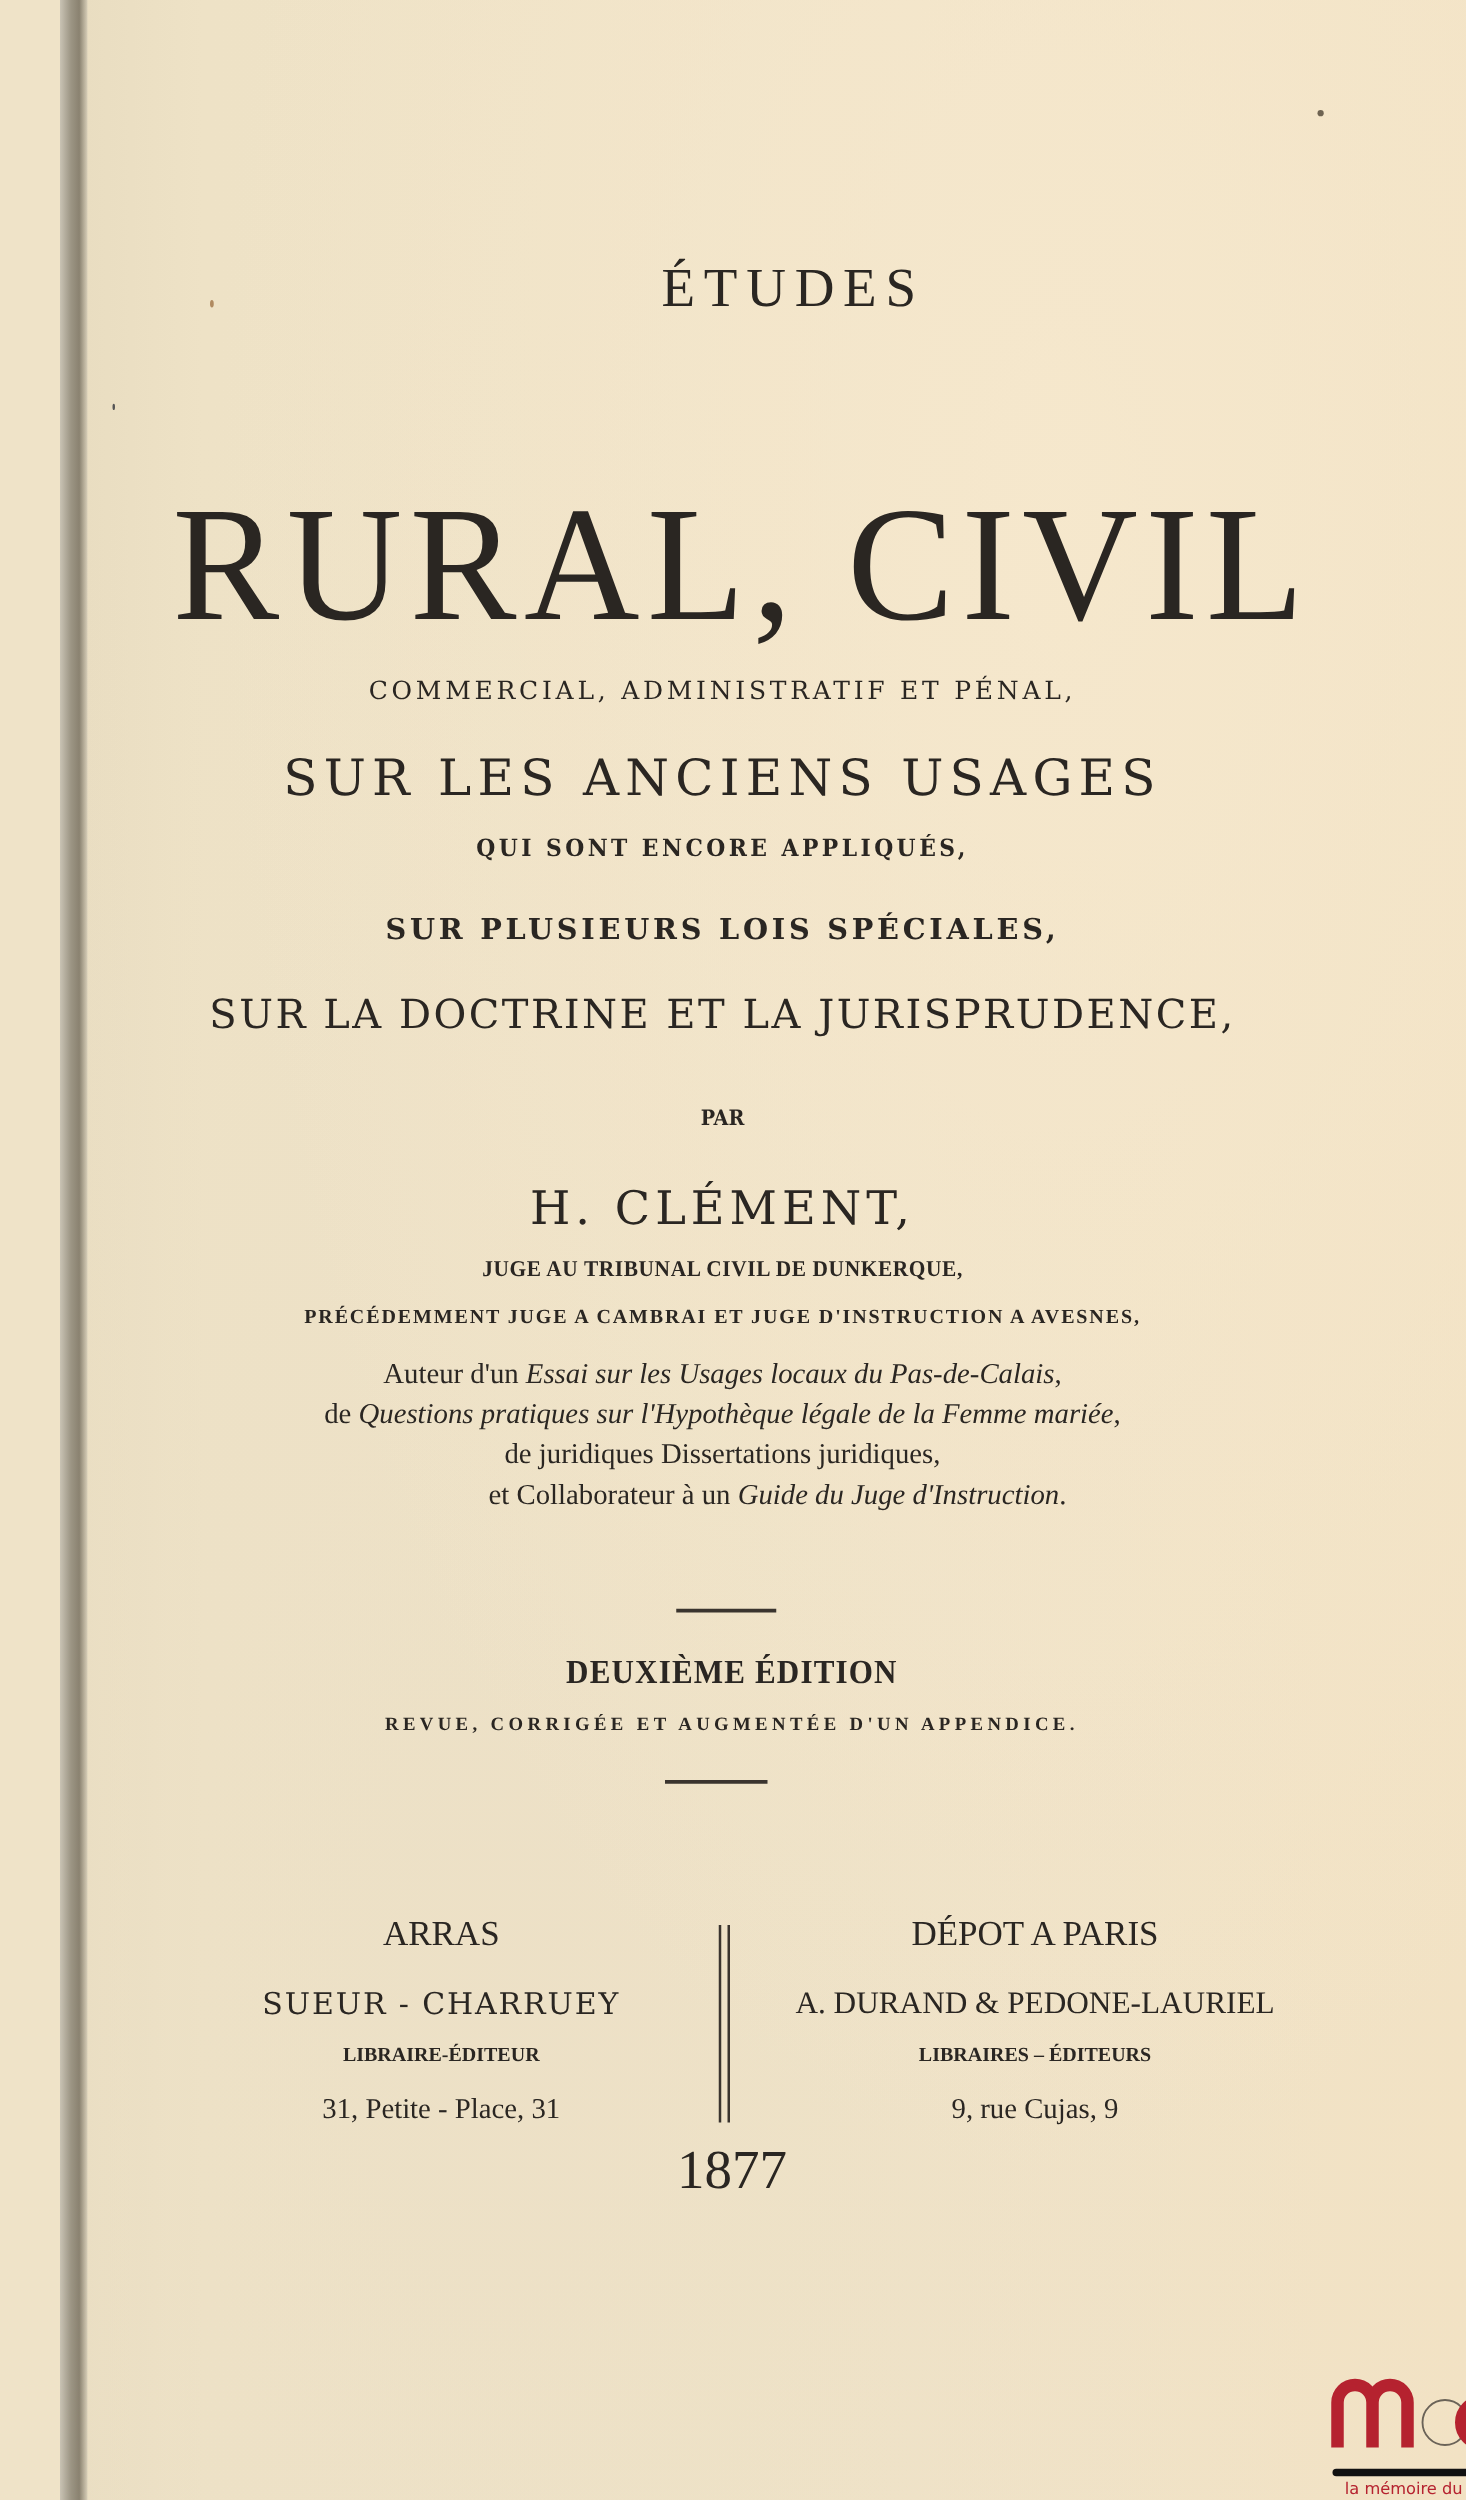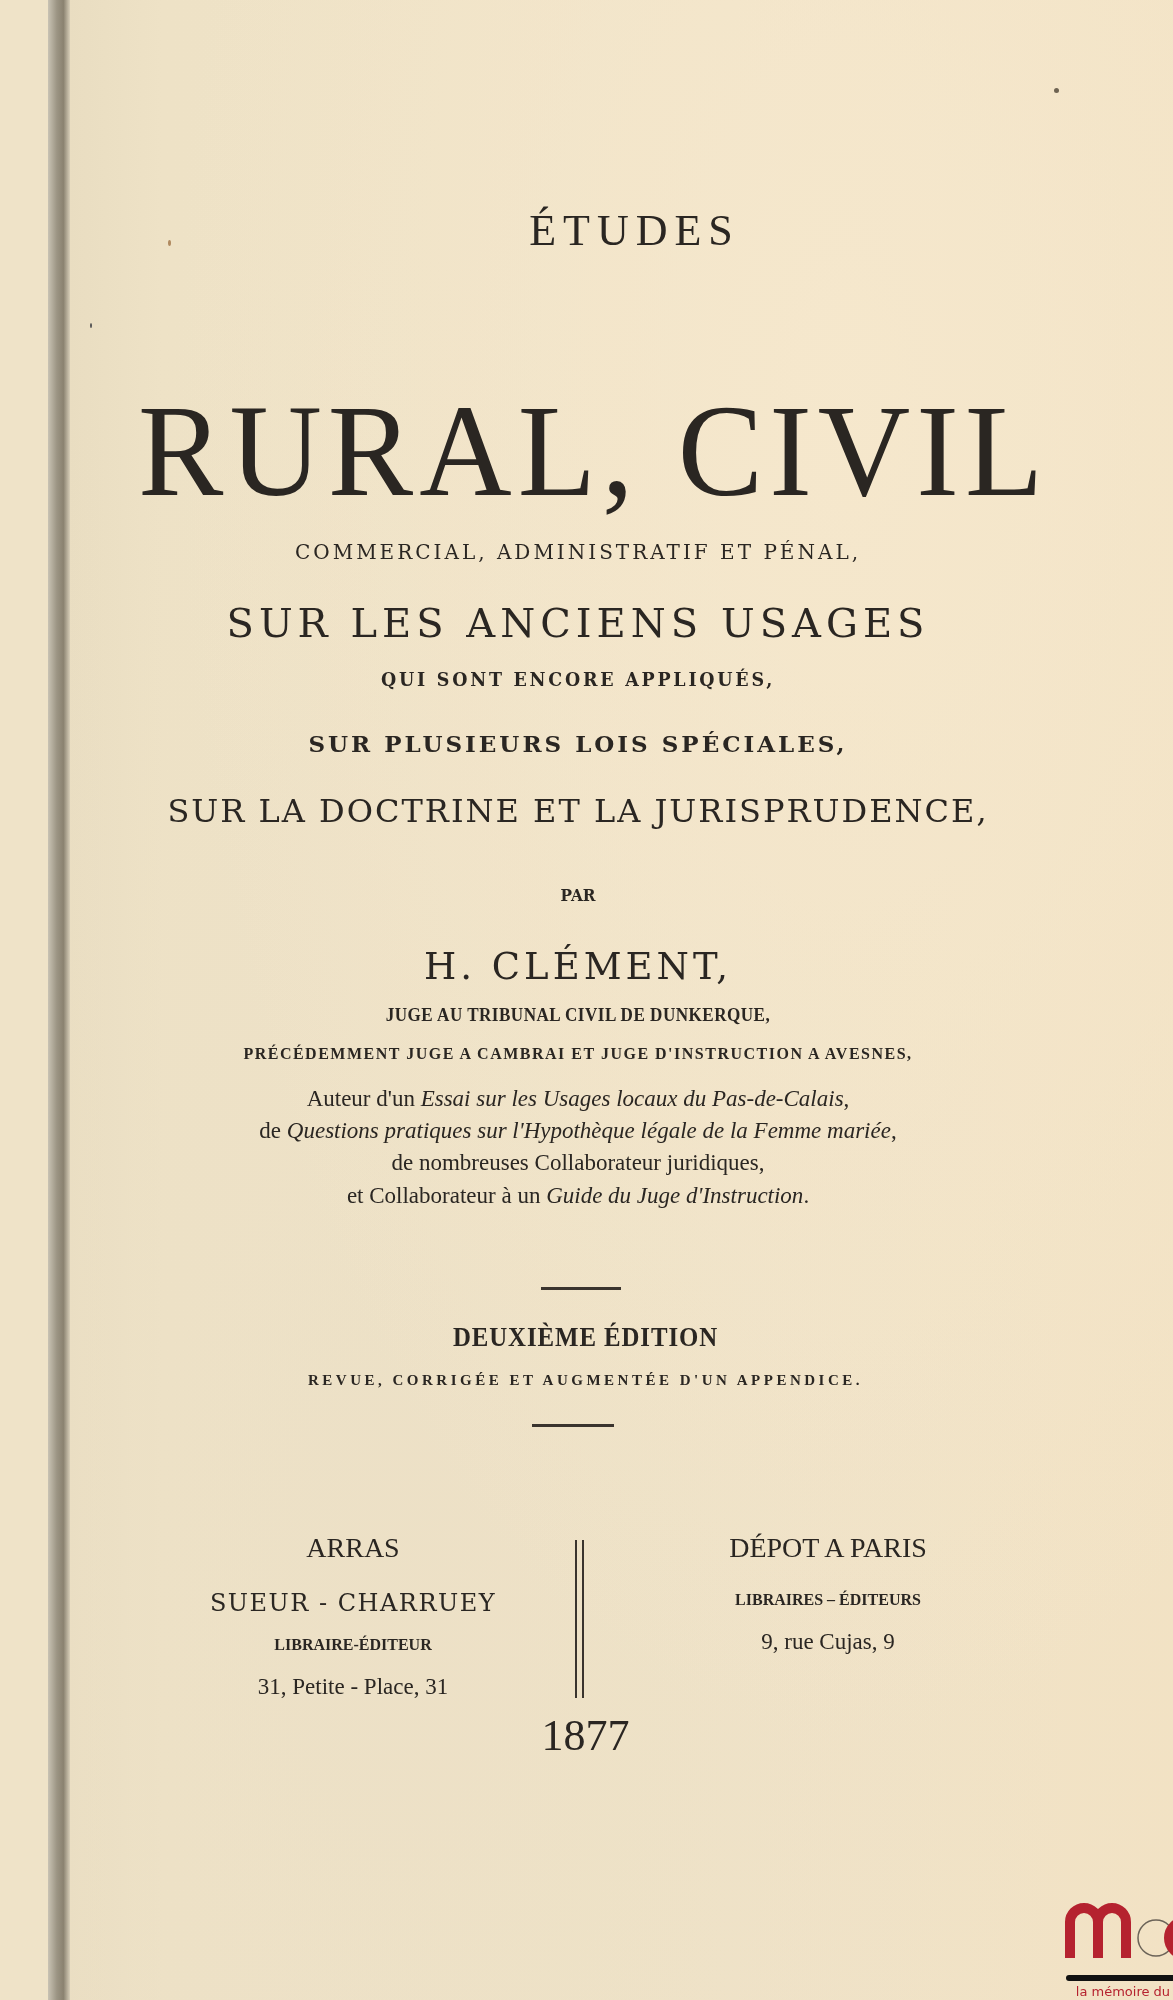--- a/index.html
+++ b/index.html
@@ -38,21 +38,21 @@
   .t-doctrine { top: 792px; left: 0; width: 1060px; font-size: 32px; letter-spacing: 2px; font-family: "DejaVu Serif", serif; }
   .t-par { top: 885px; left: 0; width: 1060px; font-size: 17px; font-family: "DejaVu Serif", serif; font-weight: bold; transform: scaleX(0.9); }
   .t-author { top: 945px; left: 0; width: 1060px; font-size: 37px; letter-spacing: 4px; font-family: "DejaVu Serif", serif; }
   .t-juge { top: 1005px; left: 0; width: 1060px; font-size: 18px; letter-spacing: 0.5px; font-weight: bold; font-family: "Liberation Serif", serif; transform: scaleX(0.95); }
   .t-prec { top: 1045px; left: 0; width: 1060px; font-size: 16px; letter-spacing: 1.5px; font-weight: bold; font-family: "Liberation Serif", serif; }
   .t-auteur { font-size: 23px; font-family: "Liberation Serif", serif; left: 0; width: 1060px; }
   .t-auteur i { font-style: italic; }
   .a1 { top: 1086px; }
   .a2 { top: 1118px; }
   .a3 { top: 1150px; }
-  .a4 { top: 1183px; }
+  .a4 { top: 1183px; padding-left: 44px; }
   .rule {
     position: absolute; height: 3px; background: #3a342e;
   }
   .rule1 { left: 493px; top: 1287px; width: 80px; }
   .rule2 { left: 484px; top: 1424px; width: 82px; }
   .t-edition { top: 1322px; left: 0; width: 1075px; font-size: 27px; font-weight: bold; font-family: "Liberation Serif", serif; letter-spacing: 1px; transform: scaleX(0.92); }
   .t-revue { top: 1372px; left: 0; width: 1075px; font-size: 15px; letter-spacing: 3.5px; font-weight: bold; font-family: "Liberation Serif", serif; }
   .col { position: absolute; top: 1528px; text-align: center; white-space: nowrap; }
   .col-left { left: 120px; width: 370px; }
   .col-right { left: 570px; width: 420px; }
@@ -97,21 +97,21 @@
   <div class="line t-juge">JUGE AU TRIBUNAL CIVIL DE DUNKERQUE,</div>
   <div class="line t-prec">PRÉCÉDEMMENT JUGE A CAMBRAI ET JUGE D'INSTRUCTION A AVESNES,</div>
 
   <div class="line t-auteur a1">
     <span>Auteur d'un </span><i>Essai sur les Usages locaux du Pas-de-Calais</i><span>,</span>
   </div>
   <div class="line t-auteur a2">
     <span>de </span><i>Questions pratiques sur l'Hypothèque légale de la Femme mariée</i><span>,</span>
   </div>
   <div class="line t-auteur a3">
-    <span>de nombreuses Collaborateur juridiques,</span>
+    <span>de juridiques Dissertations juridiques,</span>
   </div>
   <div class="line t-auteur a4">
     <span>et Collaborateur à un </span><i>Guide du Juge d'Instruction</i><span>.</span>
   </div>
 
   <div class="rule rule1"></div>
   <div class="line t-edition">DEUXIÈME ÉDITION</div>
   <div class="line t-revue">REVUE, CORRIGÉE ET AUGMENTÉE D'UN APPENDICE.</div>
   <div class="rule rule2"></div>
 
@@ -119,20 +119,21 @@
     <div class="city">ARRAS</div>
     <div class="pub">SUEUR - CHARRUEY</div>
     <div class="role">LIBRAIRE-ÉDITEUR</div>
     <div class="addr">31, Petite - Place, 31</div>
   </div>
 
   <div class="divider"></div>
 
   <div class="col col-right">
     <div class="city">DÉPOT A PARIS</div>
+    <div class="pub">A. DURAND &amp; PEDONE-LAURIEL</div>
     <div class="role">LIBRAIRES – ÉDITEURS</div>
     <div class="addr">9, rue Cujas, 9</div>
   </div>
 
   <div class="line t-year">1877</div>
 
   <div class="logo">
     <svg class="logo-mark" viewBox="0 0 150 70">
 
       <path d="M6 66 V30 a14 14 0 0 1 28 0 V66 M34 30 a14 14 0 0 1 28 0 V66" fill="none" stroke="#b5222f" stroke-width="10"></path>

